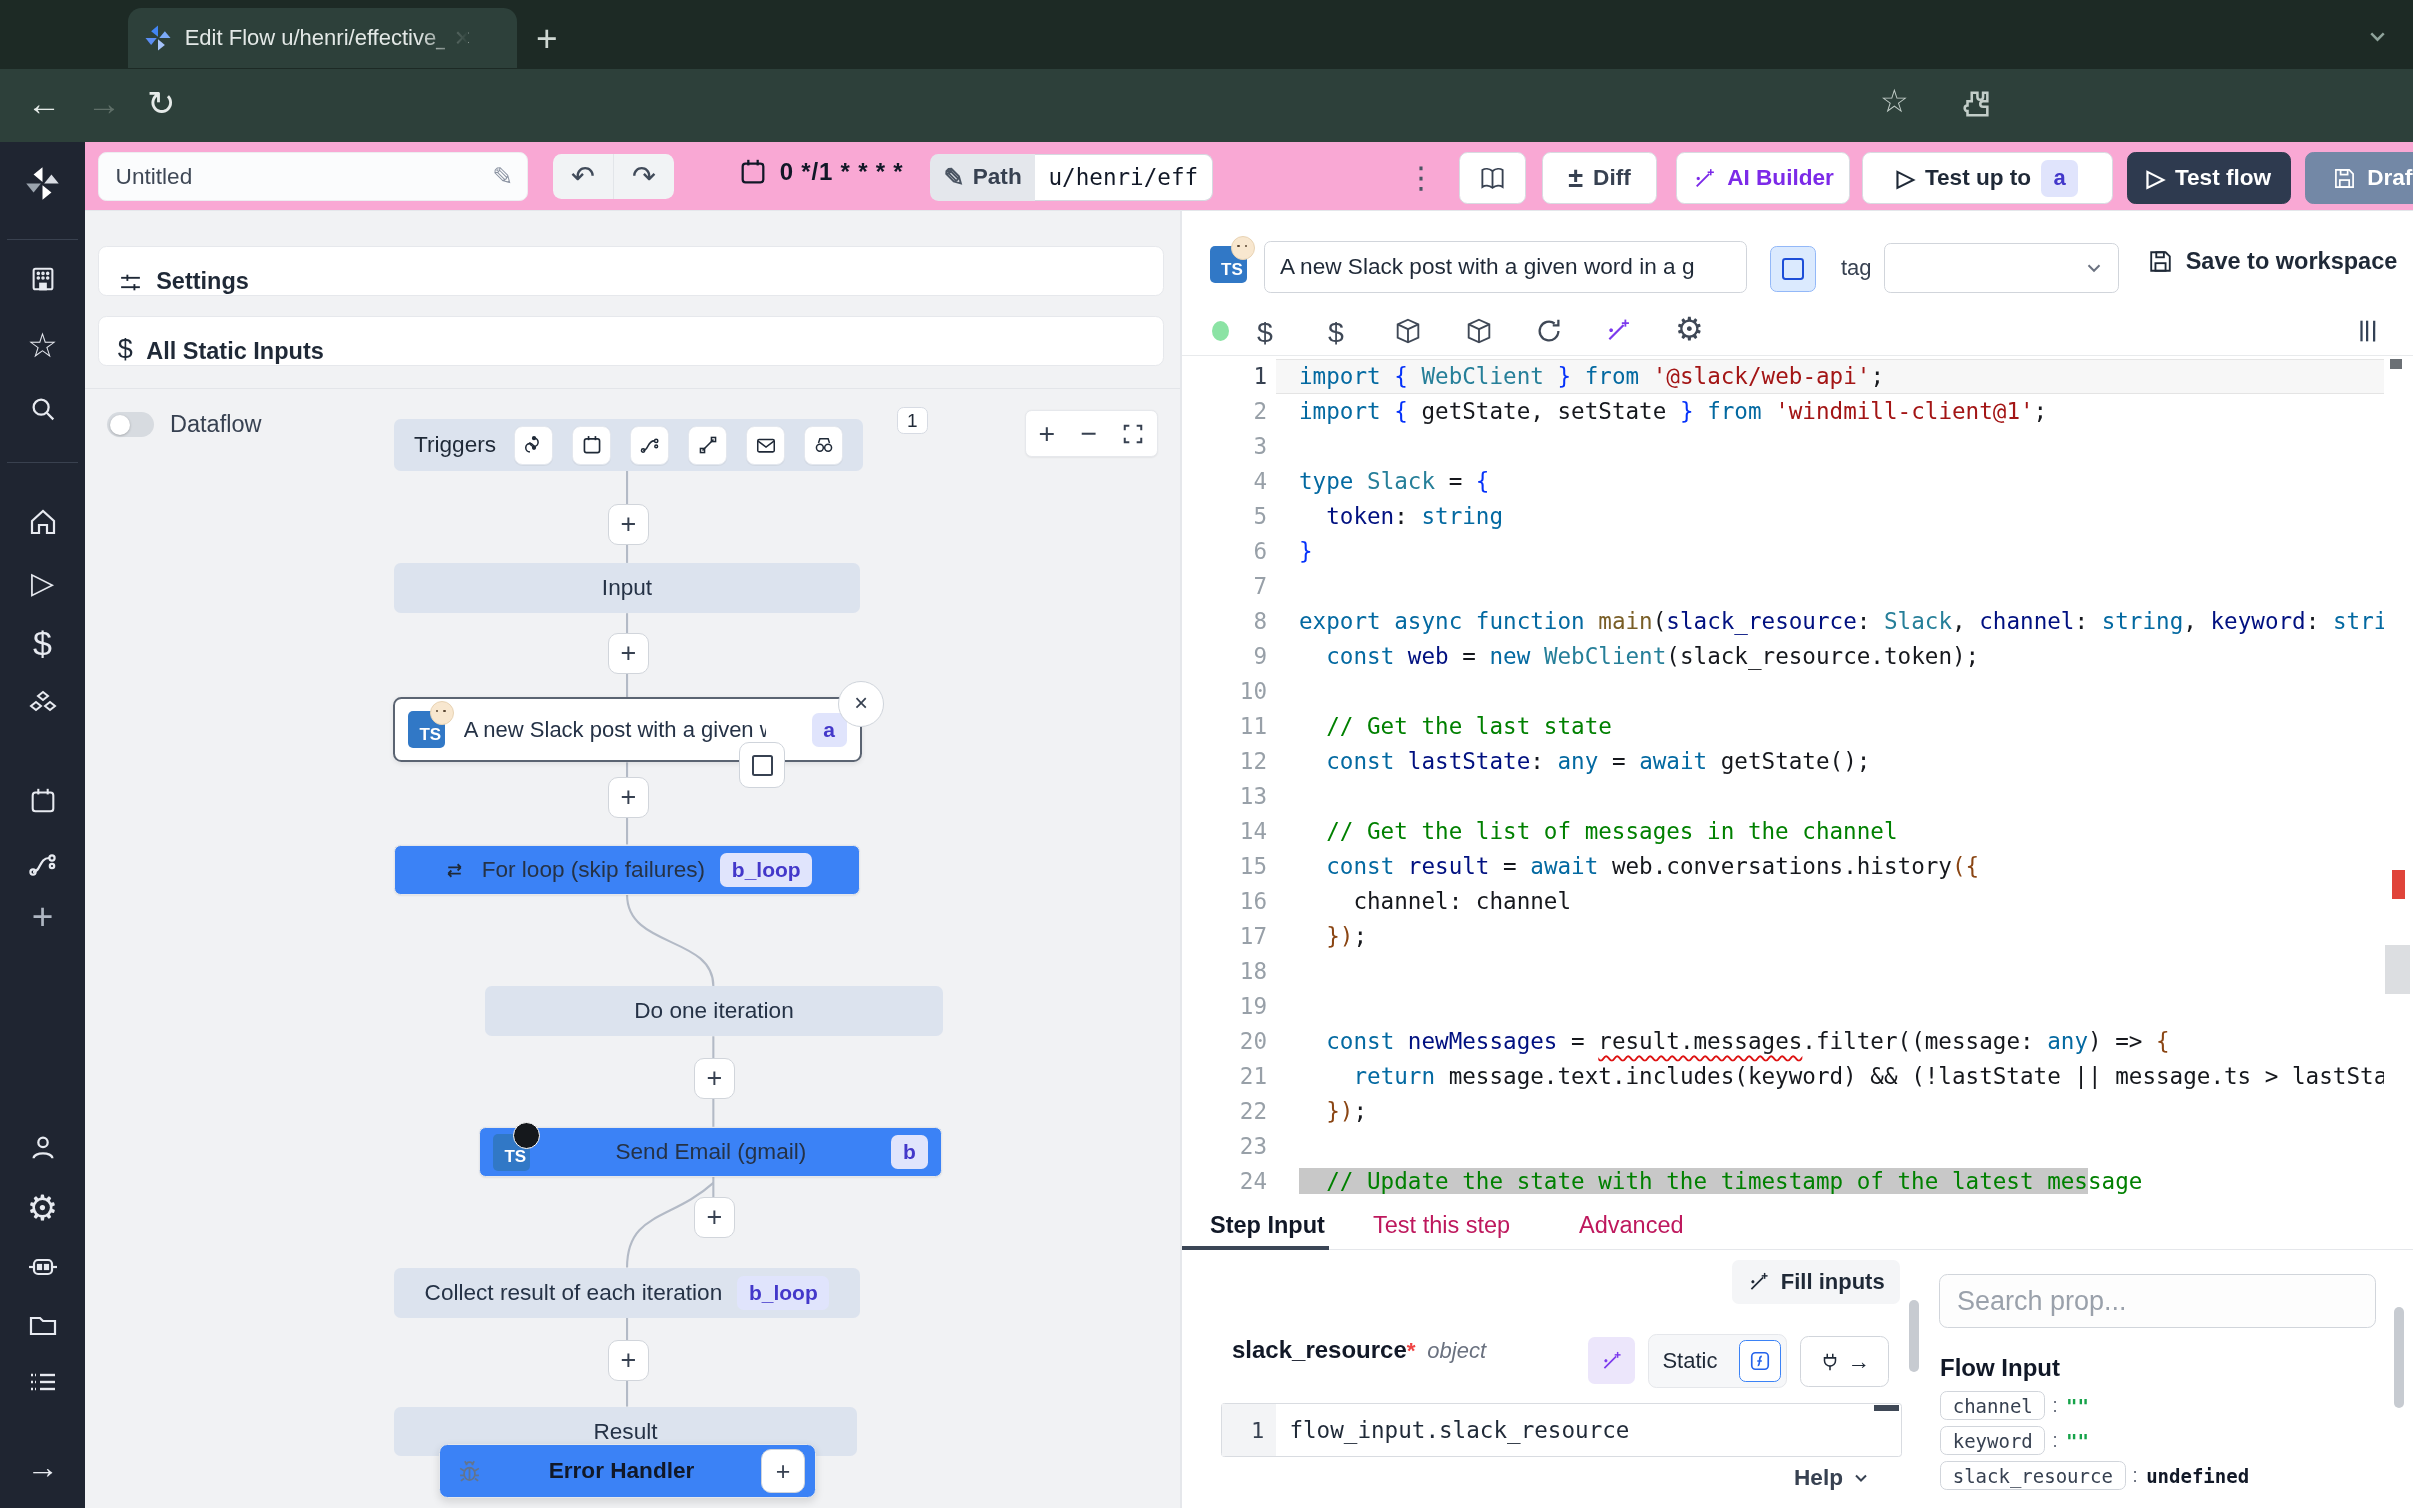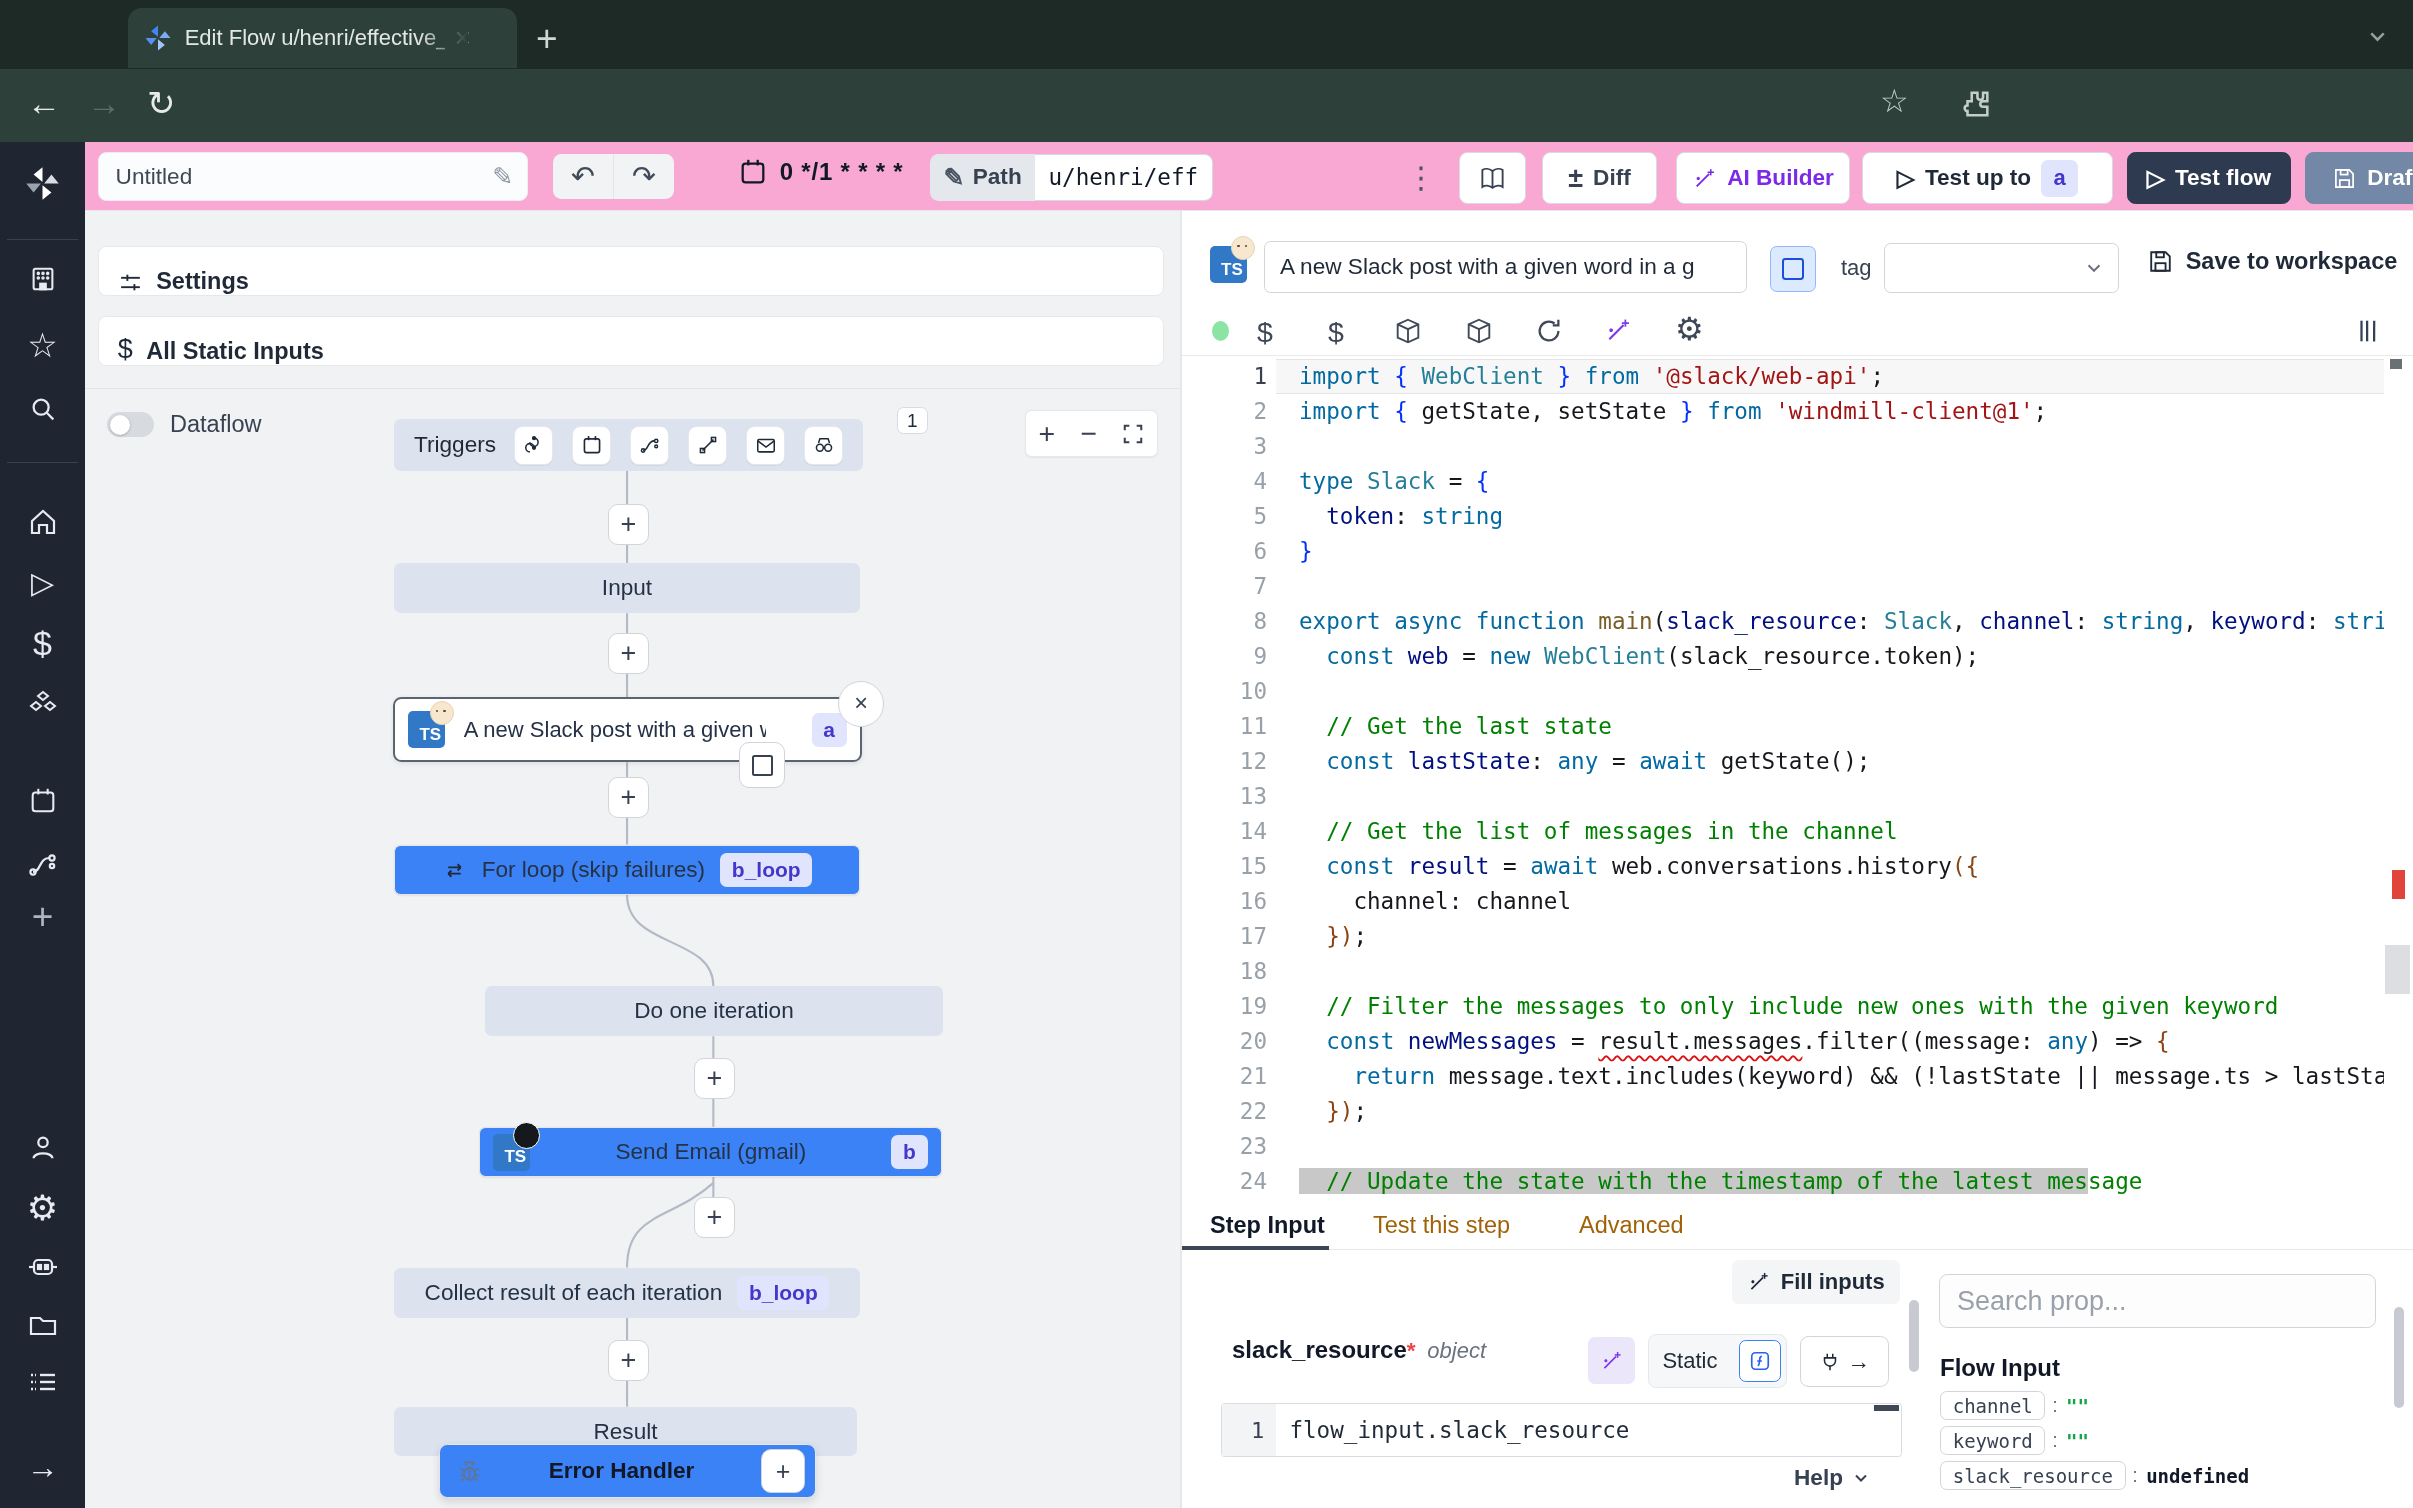--- a/index.html
+++ b/index.html
@@ -129,21 +129,21 @@
   .tk-kw{color:#0369a1;} .tk-ty{color:#267f99;} .tk-st{color:#a31515;} .tk-cm{color:#008000;}
   .tk-vr{color:#001080;} .tk-pu{color:#16181d;} .tk-br{color:#0431fa;} .tk-bc{color:#8a4513;} .tk-fn{color:#795e26;}
   .wavy{text-decoration:underline wavy #d11;text-decoration-thickness:1.7px;text-underline-offset:5.9px;}
   .sel{background:#c8c8c8;}
   #ovr-dark{position:absolute;left:1208px;top:148px;width:11.7px;height:10px;background:#6b7075;}
   #ovr-red{position:absolute;left:1210px;top:659px;width:13.4px;height:28.5px;background:#e0443a;}
   #vthumb{position:absolute;left:1203px;top:734px;width:25px;height:49px;background:#dcdee1;}
 
   
   #btabs{left:0;top:994px;width:1232px;height:45px;position:absolute;border-bottom:0.8px solid #e5e7eb;box-sizing:border-box;}
-  .btab{position:absolute;top:6.7px;font-size:23.5px;color:#a16207;}
+  .btab{position:absolute;top:6.7px;font-size:23.5px;color:#be185d;}
   .btab.active{color:#111827;font-weight:bold;}
   #tabline{position:absolute;left:0;top:41px;width:147px;height:4.2px;background:#3b4656;}
   #fillinputs{left:550px;top:1049px;width:168px;height:44px;background:#f4f5f7;border-radius:6.7px;position:absolute;
               display:flex;align-items:center;justify-content:center;gap:10px;font-weight:bold;color:#1f2937;font-size:22px;}
   #argrow{left:50px;top:1125px;position:absolute;display:flex;align-items:baseline;}
   #argname{font-weight:bold;font-size:24px;color:#111827;}
   #argreq{color:#ef4444;font-weight:bold;}
   #argtype{font-style:italic;color:#6b7280;font-size:22px;margin-left:11.7px;}
   #wandbtn{left:406px;top:1126px;width:47px;height:47px;background:#ece6fb;border-radius:6.7px;position:absolute;
            display:flex;align-items:center;justify-content:center;color:#7c3aed;}
@@ -631,21 +631,21 @@
           <div class="code-line"><span class="ln">9</span><span class="lc"><span class="tk-pu">  </span><span class="tk-kw">const</span><span class="tk-pu"> </span><span class="tk-vr">web</span><span class="tk-pu"> = </span><span class="tk-kw">new</span><span class="tk-pu"> </span><span class="tk-ty">WebClient</span><span class="tk-pu">(slack_resource.token);</span></span></div>
           <div class="code-line"><span class="ln">10</span><span class="lc"></span></div>
           <div class="code-line"><span class="ln">11</span><span class="lc"><span class="tk-cm">  // Get the last state</span></span></div>
           <div class="code-line"><span class="ln">12</span><span class="lc"><span class="tk-pu">  </span><span class="tk-kw">const</span><span class="tk-pu"> </span><span class="tk-vr">lastState</span><span class="tk-pu">: </span><span class="tk-kw">any</span><span class="tk-pu"> = </span><span class="tk-kw">await</span><span class="tk-pu"> getState();</span></span></div>
           <div class="code-line"><span class="ln">13</span><span class="lc"></span></div>
           <div class="code-line"><span class="ln">14</span><span class="lc"><span class="tk-cm">  // Get the list of messages in the channel</span></span></div>
           <div class="code-line"><span class="ln">15</span><span class="lc"><span class="tk-pu">  </span><span class="tk-kw">const</span><span class="tk-pu"> </span><span class="tk-vr">result</span><span class="tk-pu"> = </span><span class="tk-kw">await</span><span class="tk-pu"> web.conversations.history</span><span class="tk-bc">({</span></span></div>
           <div class="code-line"><span class="ln">16</span><span class="lc"><span class="tk-pu">    channel: channel</span></span></div>
           <div class="code-line"><span class="ln">17</span><span class="lc"><span class="tk-pu">  </span><span class="tk-bc">})</span><span class="tk-pu">;</span></span></div>
           <div class="code-line"><span class="ln">18</span><span class="lc"></span></div>
-          <div class="code-line"><span class="ln">19</span><span class="lc"><span class="tk-cm">  // Filter the messages to only include new ones with the given keyword</span></span></div>
+          <div class="code-line"><span class="ln">19</span></div>
           <div class="code-line"><span class="ln">20</span><span class="lc"><span class="tk-pu">  </span><span class="tk-kw">const</span><span class="tk-pu"> </span><span class="tk-vr">newMessages</span><span class="tk-pu"> = </span><span class="tk-pu wavy">result.messages</span><span class="tk-pu">.filter((message: </span><span class="tk-kw">any</span><span class="tk-pu">) =&gt; </span><span class="tk-bc">{</span></span></div>
           <div class="code-line"><span class="ln">21</span><span class="lc"><span class="tk-pu">    </span><span class="tk-kw">return</span><span class="tk-pu"> message.text.includes(keyword) &amp;&amp; (!lastState || message.ts &gt; lastState));</span></span></div>
           <div class="code-line"><span class="ln">22</span><span class="lc"><span class="tk-pu">  </span><span class="tk-bc">})</span><span class="tk-pu">;</span></span></div>
           <div class="code-line"><span class="ln">23</span><span class="lc"></span></div>
           <div class="code-line"><span class="ln">24</span><span class="lc"><span class="tk-cm sel">  // Update the state with the timestamp of the latest mes</span><span class="tk-cm">sage</span></span></div>
         </div>
     </div>
     <div id="ovr-dark"></div>
     <div id="ovr-red"></div>
     <div id="vthumb"></div>

